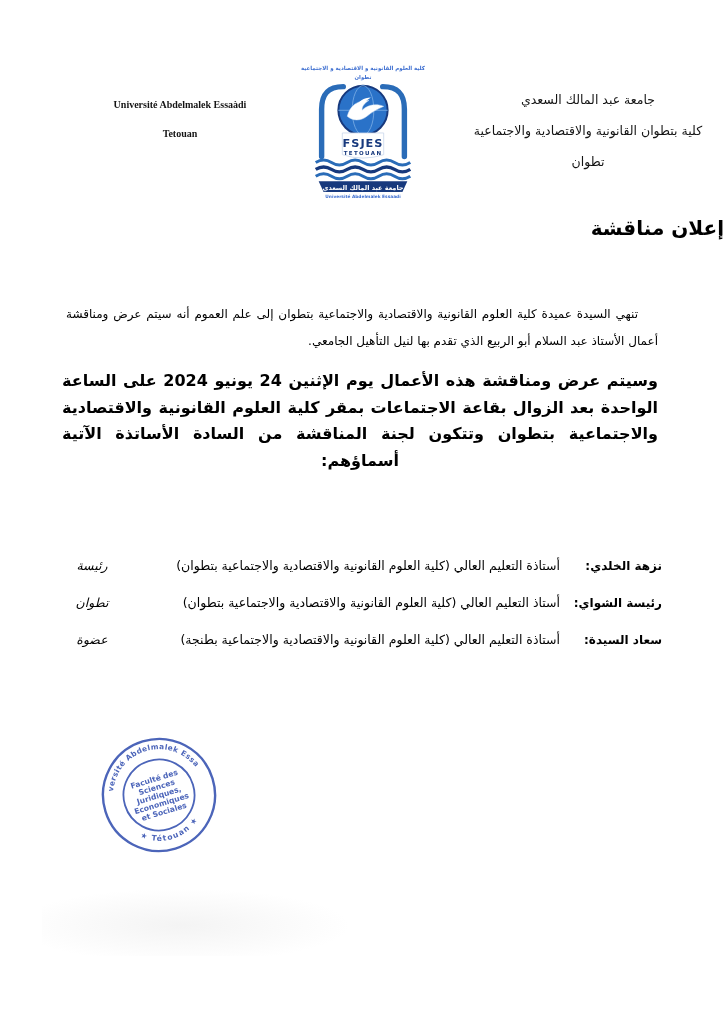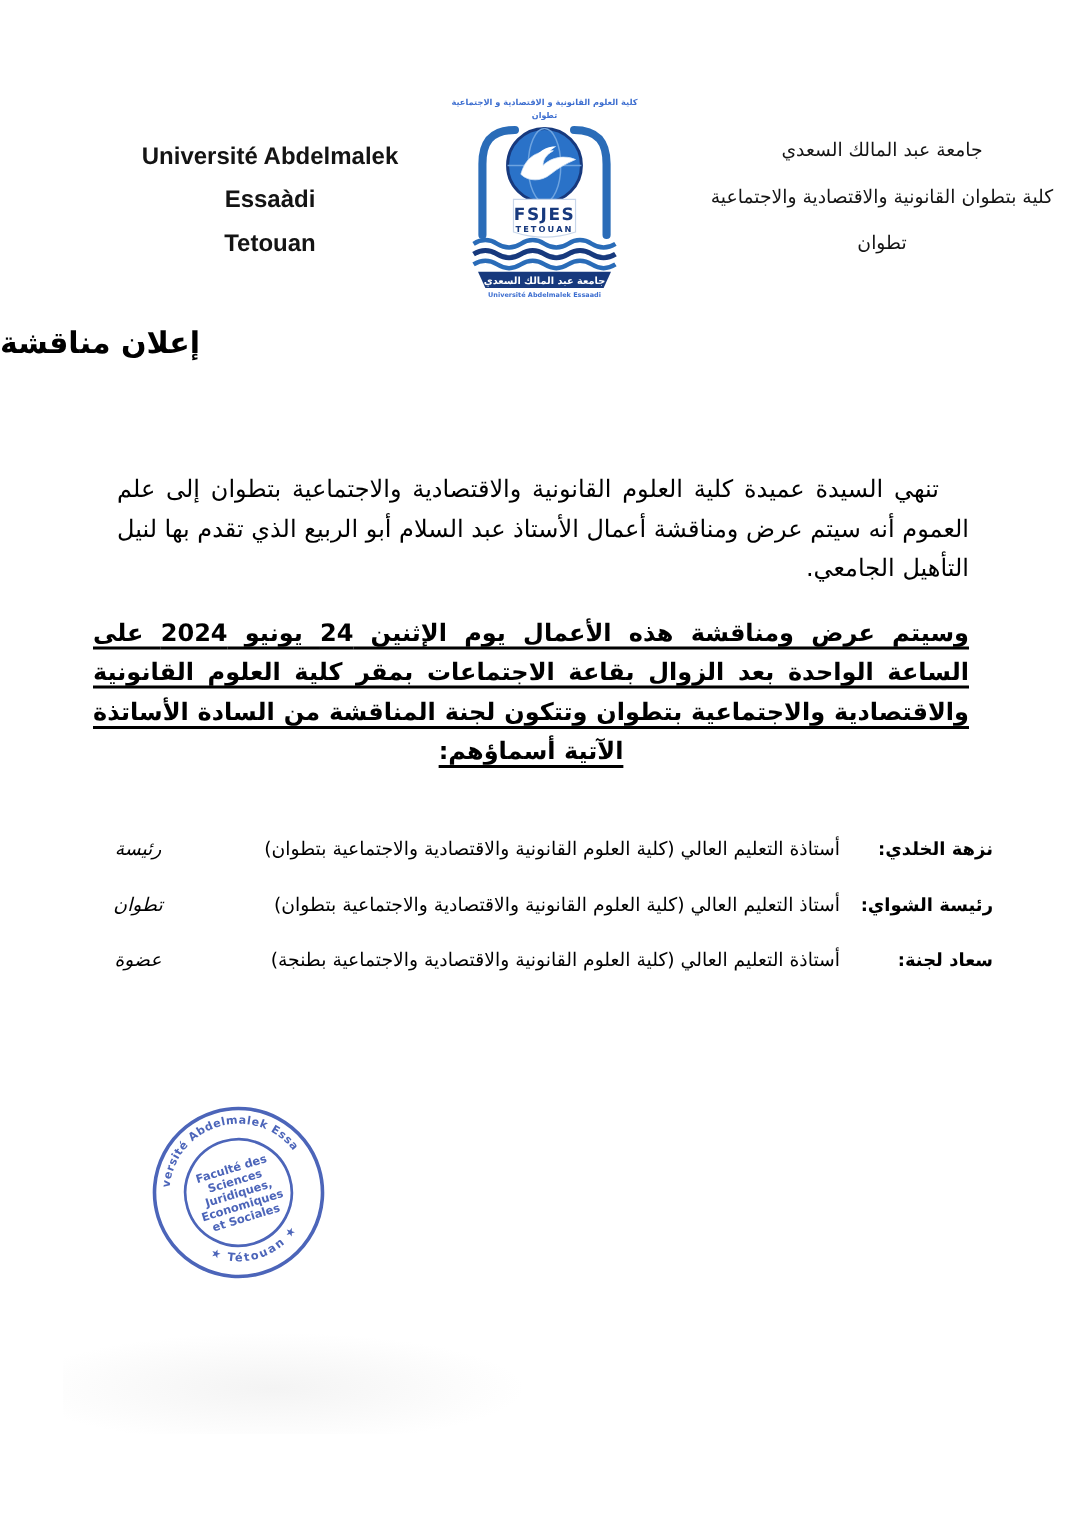--- a/index.html
+++ b/index.html
@@ -3,44 +3,44 @@
 <meta charset="utf-8">
 <style>
   html,body{margin:0;padding:0;}
   body{
     width:724px;height:1024px;position:relative;background:#ffffff;
     font-family:"DejaVu Sans",sans-serif;color:#000;overflow:hidden;
   }
   
   .header-left{
     position:absolute;left:68px;top:90px;width:224px;text-align:center;
-    font-family:Liberation Sans, sans-serif;font-weight:600;font-size:16px;
+    font-family:Liberation Serif, serif;font-weight:600;font-size:10px;
     line-height:29px;color:#141414;
   }
   .header-right{
     position:absolute;left:462px;top:84px;width:252px;text-align:center;
     direction:rtl;font-size:12.5px;line-height:31px;color:#141414;
   }
   .header-right div{white-space:nowrap;}
   .logo-wrap{position:absolute;left:296px;top:60px;width:134px;height:140px;}
   
   .doc-title{
-    position:absolute;left:0;top:216px;width:724px;text-align:left;
+    position:absolute;left:0;top:216px;width:724px;text-align:right;
     font-size:20px;font-weight:bold;direction:rtl;
   }
   
   .body-block{position:absolute;left:62px;top:297px;width:600px;direction:rtl;}
   .p-intro{
-    margin:16px;font-size:16px;line-height:26.5px;text-align:justify;
+    margin:4px;font-size:12px;line-height:26.5px;text-align:justify;
     text-indent:20px;
   }
   .p-details{
-    margin:14px 16px 0 0;font-size:16px;line-height:26.5px;font-weight:bold;
+    margin:14px 4px 0 0;font-size:16px;line-height:26.5px;font-weight:bold;
     text-align:justify;text-align-last:center;
-    text-decoration:underline;text-decoration-thickness:1.5px;text-underline-offset:4px;
+    text-decoration-thickness:1.5px;text-underline-offset:4px;
   }
   
   .committee{position:absolute;left:62px;top:556px;width:600px;direction:rtl;}
   .member-row{display:flex;align-items:baseline;margin-bottom:17px;font-size:12.5px;line-height:19px;}
   .member-name{font-weight:bold;min-width:102px;font-size:12px;white-space:nowrap;}
   .member-desc{flex:1;white-space:nowrap;}
   .member-role{width:60px;text-align:center;white-space:nowrap;font-style:italic;}
   
   .stamp{position:absolute;left:84px;top:720px;transform:rotate(-17deg);opacity:0.92;}
   
@@ -104,21 +104,21 @@
     <span class="member-name">نزهة الخلدي:</span>
     <span class="member-desc">أستاذة التعليم العالي (كلية العلوم القانونية والاقتصادية والاجتماعية بتطوان)</span>
     <span class="member-role">رئيسة</span>
   </div>
   <div class="member-row">
     <span class="member-name">رئيسة الشواي:</span>
     <span class="member-desc">أستاذ التعليم العالي (كلية العلوم القانونية والاقتصادية والاجتماعية بتطوان)</span>
     <span class="member-role">تطوان</span>
   </div>
   <div class="member-row">
-    <span class="member-name">سعاد لجنة:</span>
+    <span class="member-name">سعاد السيدة:</span>
     <span class="member-desc">أستاذة التعليم العالي (كلية العلوم القانونية والاقتصادية والاجتماعية بطنجة)</span>
     <span class="member-role">عضوة</span>
   </div>
 </div>
 
 <svg class="stamp" width="150" height="150" viewBox="0 0 150 150" xmlns="http://www.w3.org/2000/svg">
   <defs>
     <path id="arcTop" d="M 31.8,59.3 A 46 46 0 0 1 118.2,59.3"></path>
     <path id="arcBottom" d="M 31.8,90.7 A 46 46 0 0 0 118.2,90.7"></path>
   </defs>

